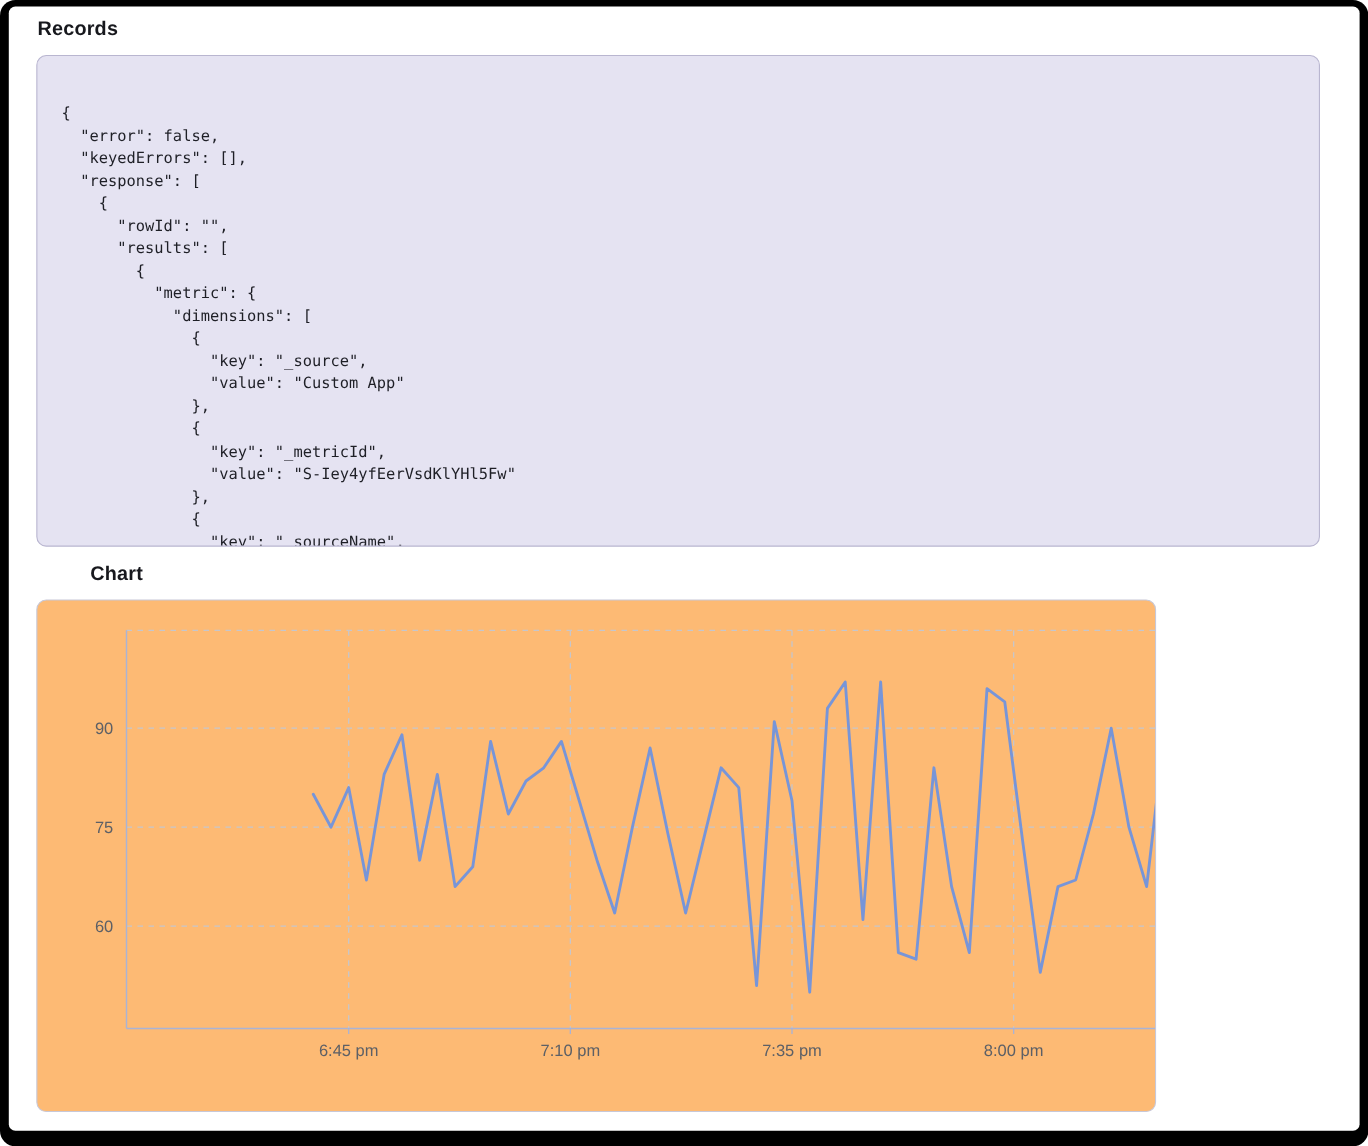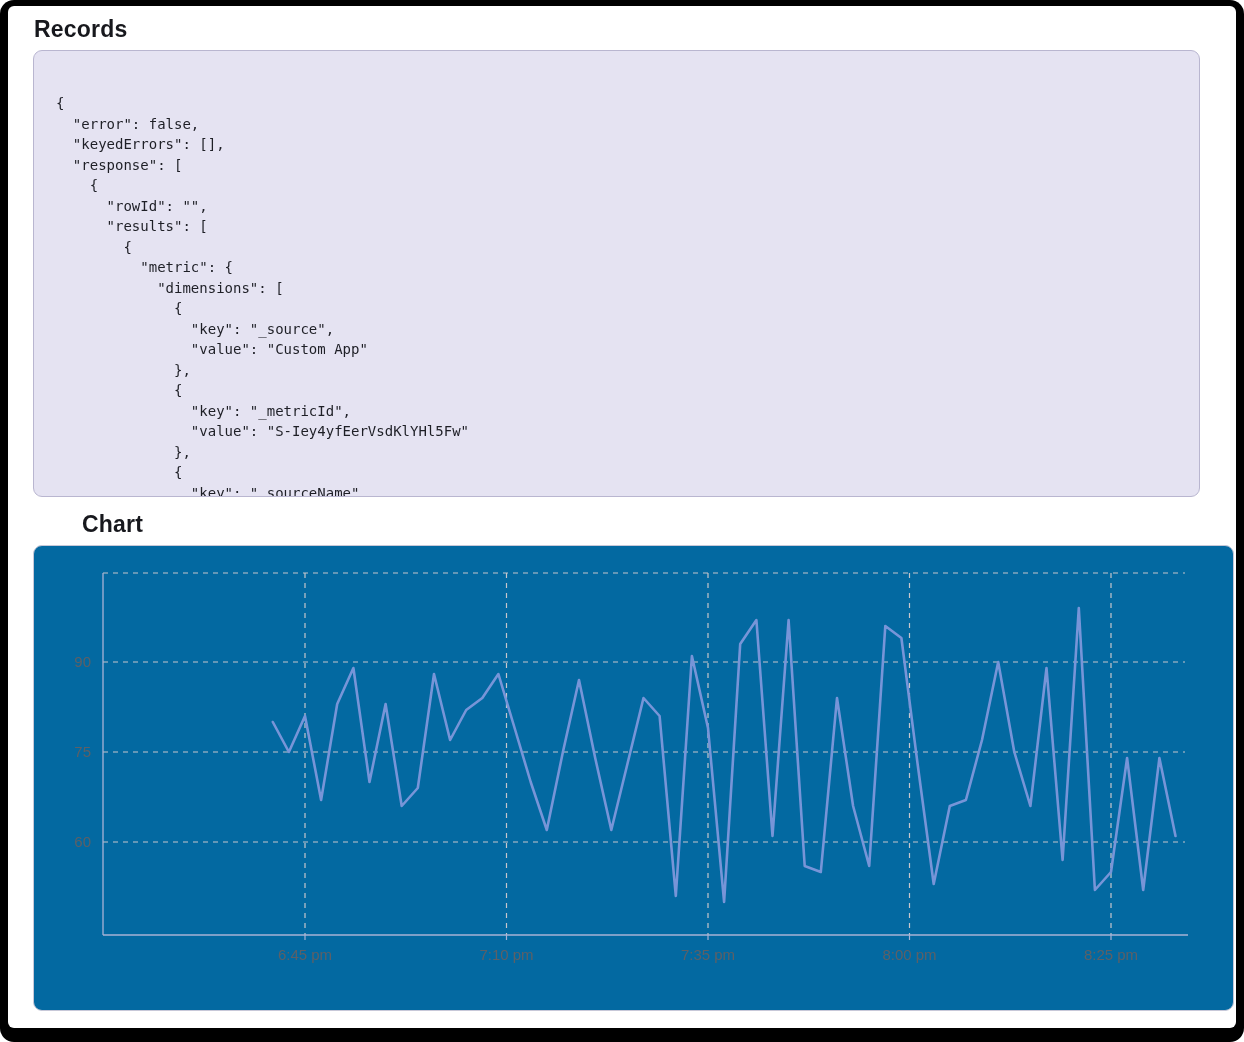--- a/index.html
+++ b/index.html
@@ -10,39 +10,39 @@
   }
   .frame{
     position:absolute;inset:0;background:#000000;border-radius:14px;
   }
   .page{
     position:absolute;left:8px;top:6px;width:1228px;height:1022px;
     background:#ffffff;border-radius:6px;overflow:hidden;
   }
   .section-title{
     position:absolute;left:26px;
-    font-size:23px;font-weight:700;color:#17181d;letter-spacing:.2px;
+    font-size:18px;font-weight:700;color:#17181d;letter-spacing:.2px;
   }
   .records-title{top:10px;}
   .chart-title{top:505px;margin-left:48px;}
   .records-card{
     position:absolute;left:25px;top:44px;width:1167px;height:447px;
     background:#e5e3f2;border:1px solid #b9b6d0;border-radius:9px;
     overflow:hidden;box-sizing:border-box;
   }
   .records-card pre{
     margin:0;padding:42px 18px 0 22px;
     font-family:"DejaVu Sans Mono", monospace;
     font-size:14px;line-height:20.5px;color:#1e1f26;
     white-space:pre;
   }
   .chart-card{
-    position:absolute;left:25px;top:539px;width:1201px;height:466px;
-    background:#0369a1;border:1px solid #c7c8d8;border-radius:9px;
-    box-sizing:border-box;overflow:hidden;
+    position:absolute;left:25px;top:539px;width:1018px;height:466px;
+    background:#fdba74;border:1px solid #c7c8d8;border-radius:9px;
+    box-sizing:border-box;overflow:hidden;padding-left:12px;
   }
   .chart-card svg{display:block;}
   text.axis-label{
     font-family:"Liberation Sans", sans-serif;
     font-size:15px;fill:#5d6066;
   }
 </style>
 </head>
 <body>
 

